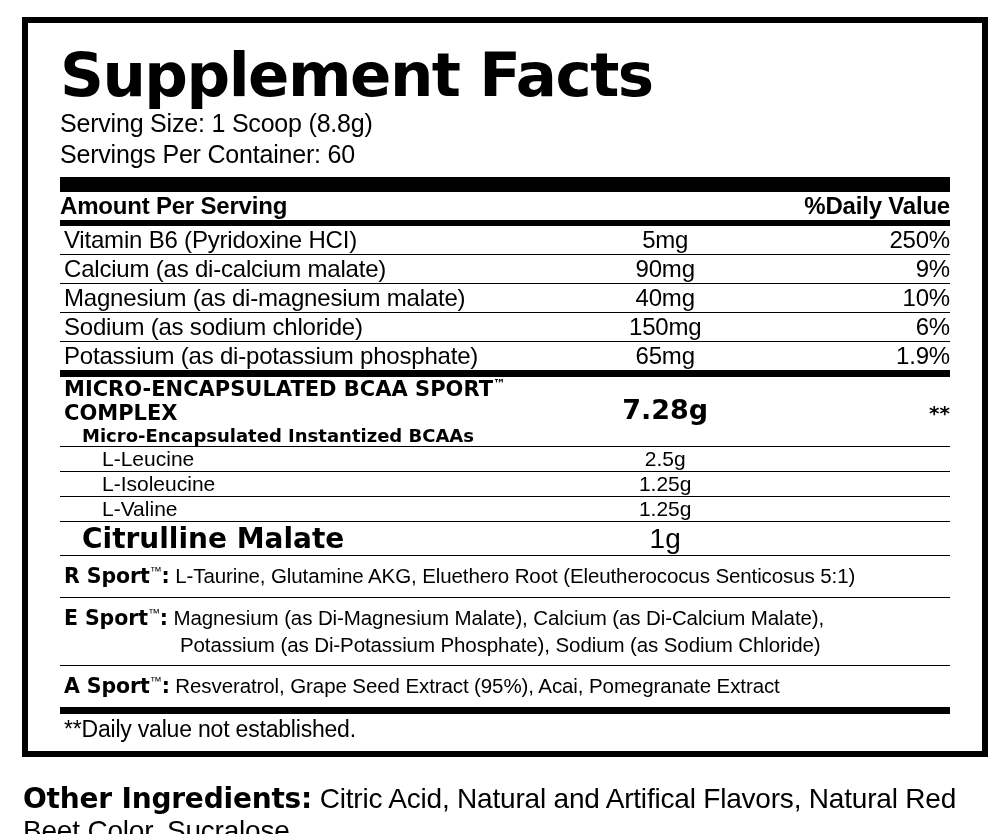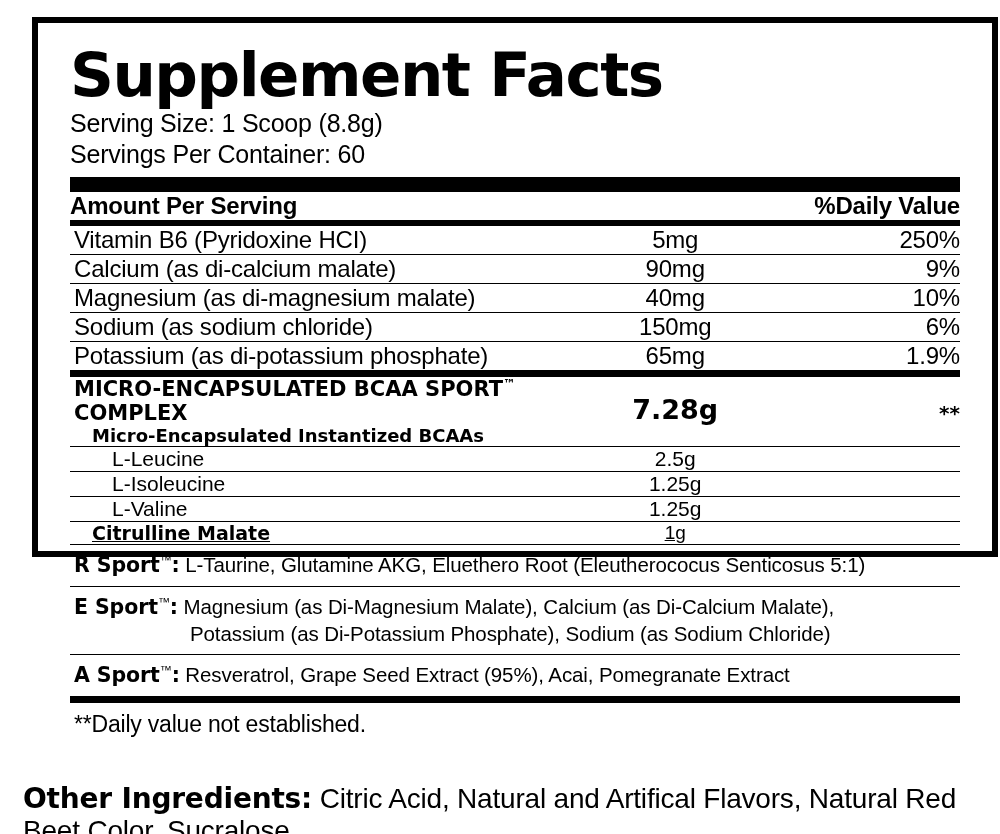--- a/index.html
+++ b/index.html
@@ -15,24 +15,24 @@
     -webkit-font-smoothing: antialiased;
   }
   .page {
     position: relative;
     width: 1000px;
     height: 834px;
     box-sizing: border-box;
   }
   .panel {
     position: absolute;
-    left: 32px;
+    left: 22px;
     top: 17px;
     width: 966px;
-    height: 540px;
+    height: 740px;
     box-sizing: border-box;
     border: 6px solid #000;
     background: #fff;
   }
   .panel-inner {
     box-sizing: border-box;
     padding: 18px 32px 8px 32px;
   }
   .title {
     font-size: 61px;
@@ -107,26 +107,25 @@
   .sub-head-row td.col-name { padding-left: 22px; }
 
   .sub-item-row td {
     font-size: 21px;
     padding: 3px 0 3px 0;
     border-bottom: 1.5px solid #000;
   }
   .sub-item-row td.col-name { padding-left: 42px; }
 
   .sub-bold-row td {
-    font-size: 19px;
+    font-size: 28px;
     font-weight: 700;
     font-family: "DejaVu Sans", sans-serif;
     padding: 5px 0 4px 0;
     border-bottom: 1.5px solid #000;
-    text-decoration: underline;
   }
   .sub-bold-row td.col-name { padding-left: 22px; }
   .sub-bold-row td.col-amt { font-weight: 400; font-family: "Liberation Sans", sans-serif; }
 
   .sport-block {
     font-size: 20.5px;
     line-height: 1.3;
     padding: 7px 0 7px 4px;
     border-bottom: 1.5px solid #000;
     letter-spacing: -0.1px;
@@ -139,21 +138,21 @@
     display: block;
     padding-left: 116px;
   }
   .sup {
     font-size: 12px;
     vertical-align: super;
     line-height: 0;
   }
   .footnote {
     font-size: 23px;
-    padding: 8px 0 0 4px;
+    padding: 2px 0 0 4px;
     letter-spacing: -0.2px;
   }
   .other {
     position: absolute;
     left: 23px;
     top: 782px;
     width: 960px;
     font-size: 28px;
     letter-spacing: -0.2px;
   }

